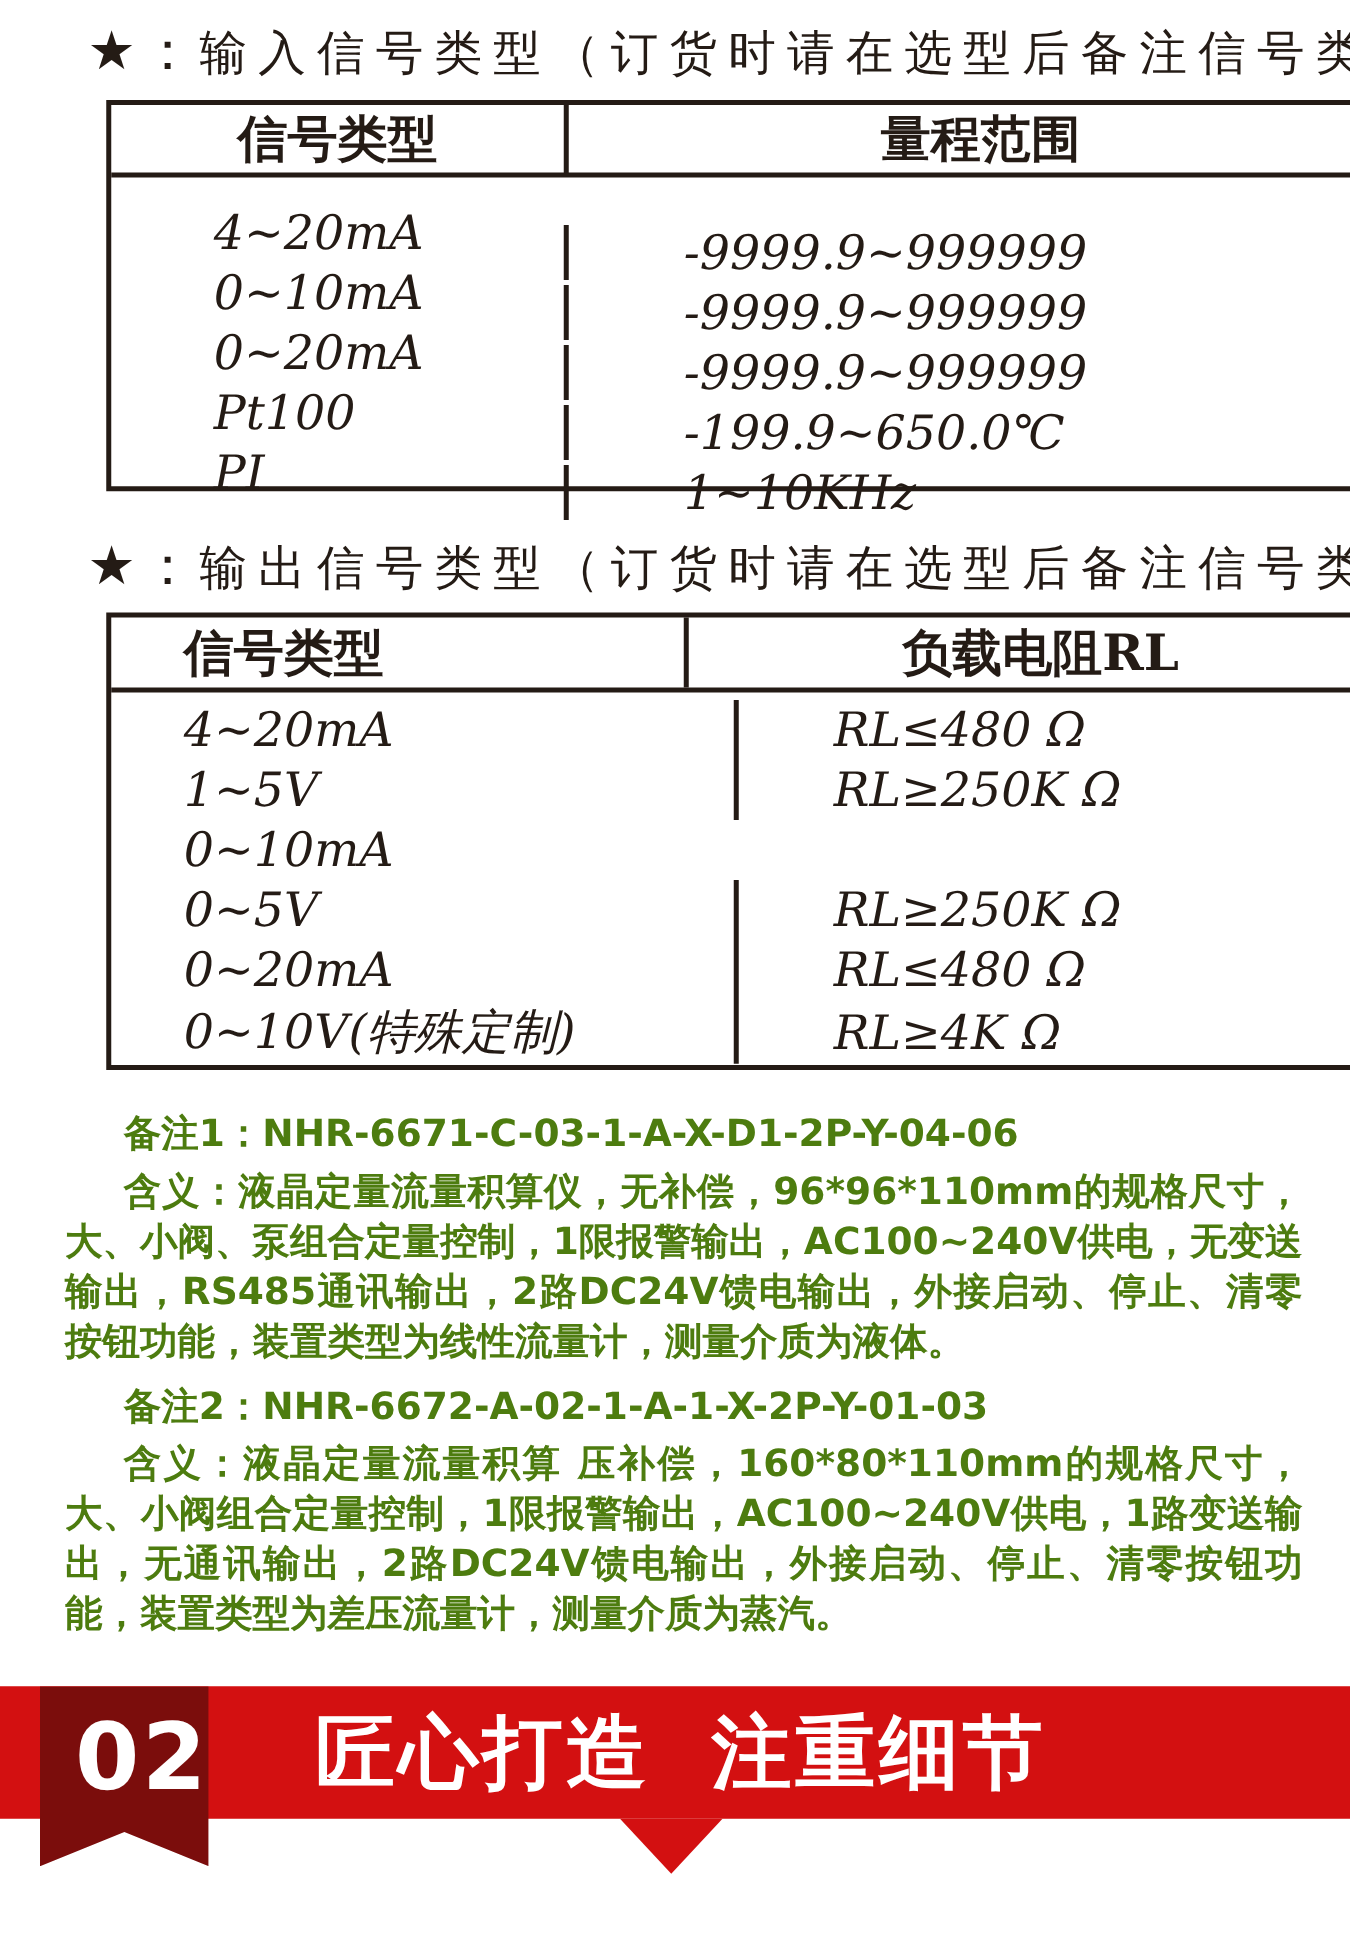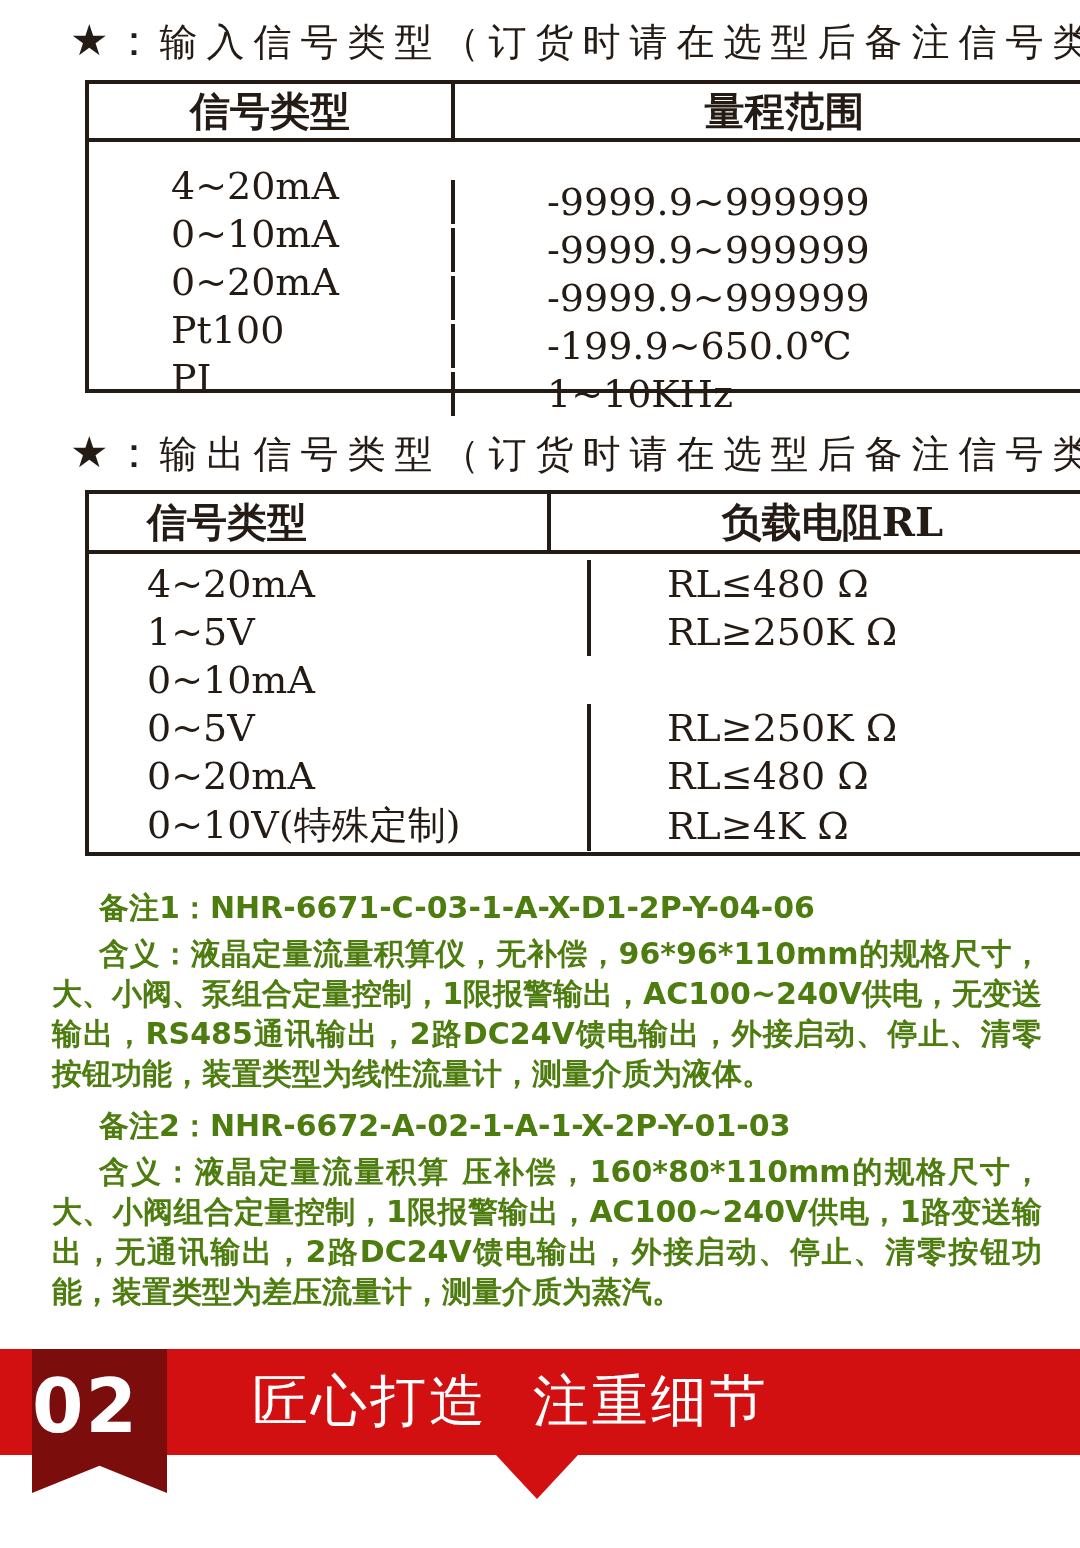--- a/index.html
+++ b/index.html
@@ -25,42 +25,42 @@
   #table-output .trow{grid-template-columns:458px 1fr;}
   .thead{border-bottom:4px solid var(--ink,#1f1711);box-sizing:border-box;}
   #table-input .thead{height:58px;}
   #table-output .thead{height:60px;}
   .th{display:flex;align-items:center;justify-content:center;
       font-size:40px;font-weight:600;}
   .cell-r{border-left:4px solid var(--ink,#1f1711);box-sizing:border-box;}
   #table-output .th.cell-l{justify-content:flex-start;padding-left:58px;}
   .tbody{padding-top:6px;}
   .tbody .trow{height:48px;}
-  .td{display:flex;align-items:center;font-size:38px;}
+  .td{display:flex;align-items:center;font-size:38px;font-style:italic;}
   #table-input .td.cell-l{padding-left:82px;}
   #table-input .td.cell-r{padding-left:92px;margin-top:32px;}
   #table-output .td.cell-l{padding-left:58px;}
   #table-output .td.cell-r{padding-left:76px;margin-left:40px;}
 
   
   .notes{position:absolute;left:52px;top:888px;width:990px;
          font-family:"DejaVu Sans","Liberation Sans",sans-serif;
          font-weight:700;font-size:30px;line-height:40px;color:#4d7c0f;}
   .note-line{margin:0 0 6px;text-indent:47px;}
   .note-para{margin:0 0 12px;text-indent:47px;text-align:justify;}
 
   
   .band{position:absolute;left:0;top:1349px;width:1080px;height:106px;
         background:var(--band_red,#d31011);}
   .band-title{position:absolute;left:252px;top:1349px;height:106px;display:flex;
               align-items:center;white-space:nowrap;color:var(--banner_text,#fff);
-              font-weight:400;font-size:56px;letter-spacing:3px;word-spacing:24px;
+              font-weight:700;font-size:64px;letter-spacing:3px;word-spacing:24px;
               font-family:"DejaVu Sans","Liberation Sans",sans-serif;}
   .ribbon{position:absolute;left:32px;top:1349px;width:135px;height:144px;
-          box-sizing:border-box;padding-top:14px;text-align:left;
+          box-sizing:border-box;padding-top:14px;text-align:right;
           background:var(--ribbon_maroon,#7b0d0c);
           clip-path:polygon(0 0,100% 0,100% 100%,50% 81%,0 100%);
           color:var(--banner_text,#fff);font-weight:700;font-size:74px;
           letter-spacing:2px;font-family:"DejaVu Sans","Liberation Sans",sans-serif;}
   .notch{position:absolute;left:496px;top:1455px;width:0;height:0;
          border-left:41px solid transparent;border-right:41px solid transparent;
          border-top:44px solid var(--band_red,#d31011);}
 </style>
 </head>
 <body>

